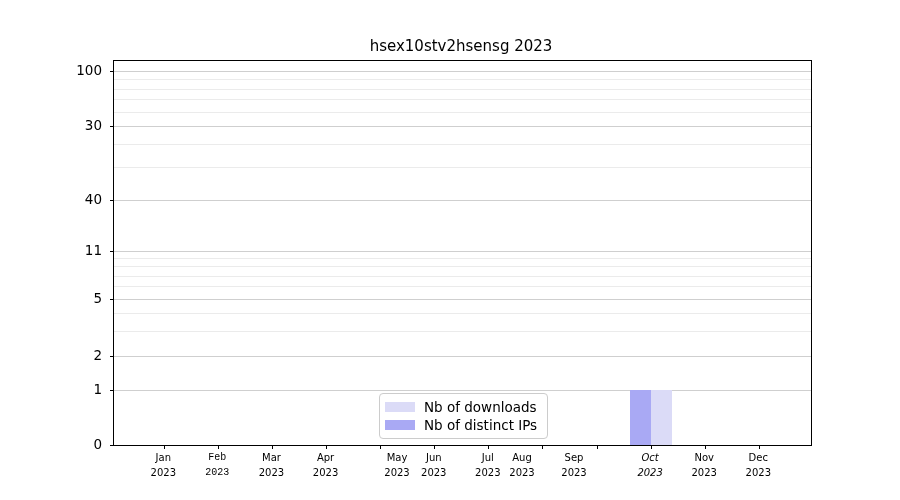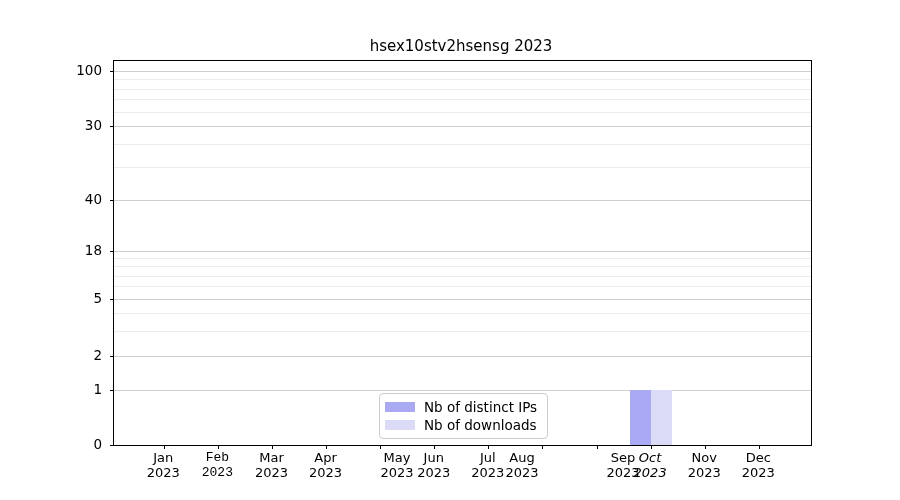--- a/index.html
+++ b/index.html
@@ -21,21 +21,21 @@
   .gridline.minor{background:#ebebeb;}
   .bar{position:absolute;}
   .ytick-mark{position:absolute;left:-4px;width:4px;height:1px;background:#000;}
   .xtick-mark{position:absolute;top:100%;width:1px;height:4px;background:#000;}
   .ytick-label{
     position:absolute;left:42px;width:60px;text-align:right;
     font-size:13.5px;transform:translateY(-50%);line-height:14px;
   }
   .xtick-label{
     position:absolute;top:450px;transform:translateX(-50%);
-    font-size:13px;line-height:15px;text-align:center;white-space:nowrap;
+    font-size:10px;line-height:15px;text-align:center;white-space:nowrap;
   }
   .legend{
     position:absolute;left:379px;top:393px;background:#ffffff;
     border:1px solid #cccccc;border-radius:4px;padding:5px 10px 5px 5px;
     display:flex;flex-direction:column;justify-content:center;gap:2px;z-index:5;
   }
   .legend-row{display:flex;align-items:center;height:16px;}
   .legend-swatch{width:30px;height:10px;margin-right:9px;flex:0 0 auto;}
   .legend-label{font-size:13.5px;white-space:nowrap;}
 </style>
@@ -84,41 +84,41 @@
       <div class="xtick-mark" style="left: 482.52px;"></div>
       <div class="xtick-mark" style="left: 536.61px;"></div>
       <div class="xtick-mark" style="left: 590.7px;"></div>
       <div class="xtick-mark" style="left: 644.79px;"></div>
       <div class="bar" style="left: 516.11px; width: 21px; top: 329px; height: 55px; background: rgb(169, 169, 244); z-index: 2;"></div>
       <div class="bar" style="left: 537.11px; width: 21px; top: 329px; height: 55px; background: rgb(219, 219, 247); z-index: 2;"></div>
     </div>
 
   <div class="legend">
     <div class="legend-row">
+      <span class="legend-swatch" style="background: rgb(219, 219, 247);"></span>
+      <span class="legend-label">Nb of downloads</span>
+    </div>
+    <div class="legend-row">
       <span class="legend-swatch" style="background: rgb(169, 169, 244);"></span>
       <span class="legend-label">Nb of distinct IPs</span>
-    </div>
-    <div class="legend-row">
-      <span class="legend-swatch" style="background: rgb(219, 219, 247);"></span>
-      <span class="legend-label">Nb of downloads</span>
     </div>
   </div>
 <div class="ytick-label" style="top: 444px;">0</div>
     <div class="ytick-label" style="top: 389px;">1</div>
     <div class="ytick-label" style="top: 355px;">2</div>
     <div class="ytick-label" style="top: 298px;">5</div>
-    <div class="ytick-label" style="top: 250px;">18</div>
+    <div class="ytick-label" style="top: 250px;">11</div>
     <div class="ytick-label" style="top: 199px;">40</div>
     <div class="ytick-label" style="top: 125px;">30</div>
     <div class="ytick-label" style="top: 70px;">100</div>
     <div class="xtick-label" style="left: 163.3px;">Jan<br>2023</div>
     <div class="xtick-label" style="left: 217.39px; font-family: Liberation Mono, monospace;">Feb<br>2023</div>
     <div class="xtick-label" style="left: 271.48px;">Mar<br>2023</div>
     <div class="xtick-label" style="left: 325.57px;">Apr<br>2023</div>
     <div class="xtick-label" style="left: 397px;">May<br>2023</div>
     <div class="xtick-label" style="left: 433.75px;">Jun<br>2023</div>
     <div class="xtick-label" style="left: 487.84px;">Jul<br>2023</div>
     <div class="xtick-label" style="left: 522px;">Aug<br>2023</div>
-    <div class="xtick-label" style="left: 623px;">Sep<br>2023</div>
+    <div class="xtick-label" style="left: 574px;">Sep<br>2023</div>
     <div class="xtick-label" style="left: 650.11px; font-style: italic;">Oct<br>2023</div>
     <div class="xtick-label" style="left: 704.2px;">Nov<br>2023</div>
     <div class="xtick-label" style="left: 758.29px;">Dec<br>2023</div>
   </div>
 
 </body></html>

